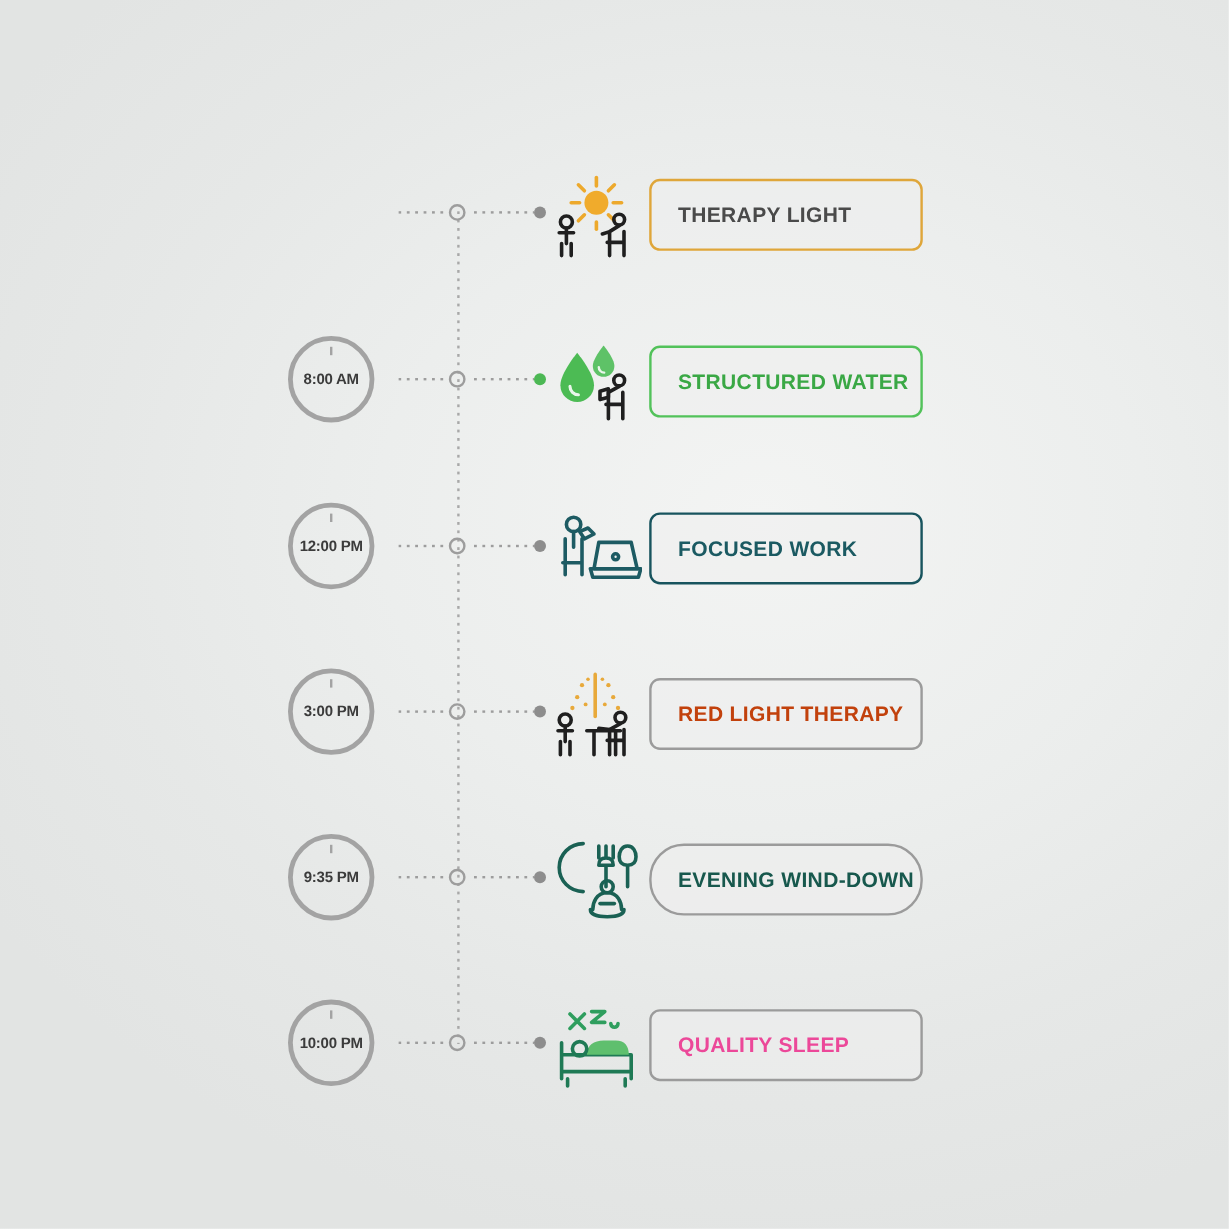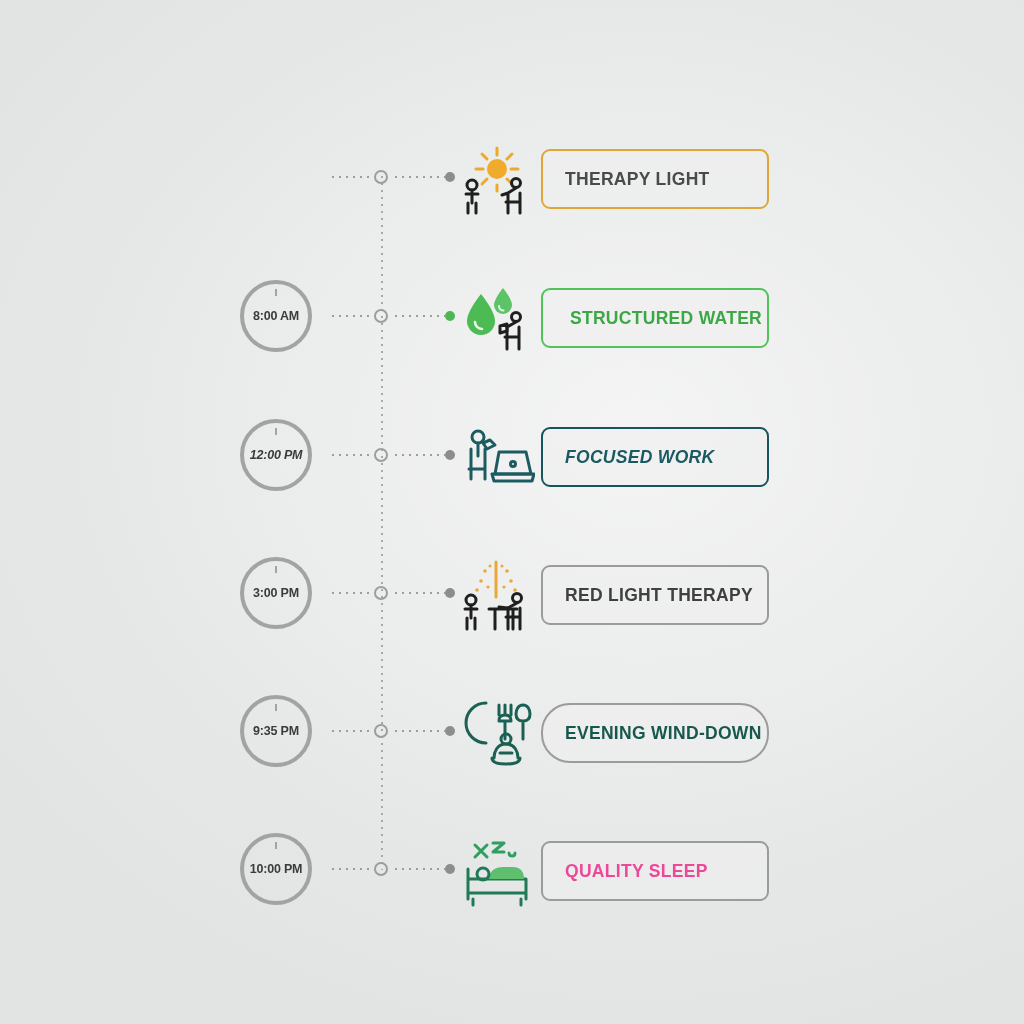--- a/index.html
+++ b/index.html
@@ -130,29 +130,29 @@
     font-weight:bold;
     letter-spacing:0.3px;
     color:#4a4a4a;
     white-space:nowrap;
   }
 
   
   .row[data-accent="amber"] .pill  { border-color:#dfa63a; }
   .row[data-accent="amber"] .pill-text { color:#4a4a4a; }
 
-  .row[data-accent="green"] .pill  { border-color:#52c25a;justify-content:center; }
+  .row[data-accent="green"] .pill  { border-color:#52c25a; }
   .row[data-accent="green"] .pill-text { color:#3aa845; }
   .row[data-accent="green"] .end-dot { background:#4cb854; }
 
   .row[data-accent="teal"] .pill   { border-color:#18545e; }
   .row[data-accent="teal"] .pill-text { color:#1b5a62; }
 
   .row[data-accent="gray"] .pill   { border-color:#9b9b9b; }
-  .row[data-accent="gray"] .pill-text { color:#404040; }
+  .row[data-accent="gray"] .pill-text { color:#c2410c; }
 
   .row[data-accent="darkgreen"] .pill { border-color:#9b9b9b;border-radius:29px; }
   .row[data-accent="darkgreen"] .pill-text { color:#17584d; }
 
   .row[data-accent="sleepgreen"] .pill { border-color:#9b9b9b; }
   .row[data-accent="sleepgreen"] .pill-text { color:#ec4899;text-align:right; }
 </style>
 </head>
 <body>
 
@@ -211,21 +211,21 @@
           <path d="M57 42 l-9 5 M48 47 v10 M46 57 h14 M60 47 v22 M48 57 v12"></path>
           <path d="M48 44 l-7 2 v7 l7 -2 z"></path>
         </g>
       </svg>
     </div>
     <div class="pill">
       <span class="pill-text">STRUCTURED WATER</span>
     </div>
   </div>
 
-  <div class="row" data-accent="teal" style="top:419px;font-style:italic;">
+  <div class="row" data-accent="teal" style="top:419px;">
     <div class="clock">
       <span class="tick"></span>
       <span class="clock-label">12:00 PM</span>
     </div>
     <div class="conn-left"></div>
     <div class="ring"></div>
     <div class="conn-right"></div>
     <div class="end-dot"></div>
     <div class="icon-wrap">
       <svg viewBox="0 0 76 76">

